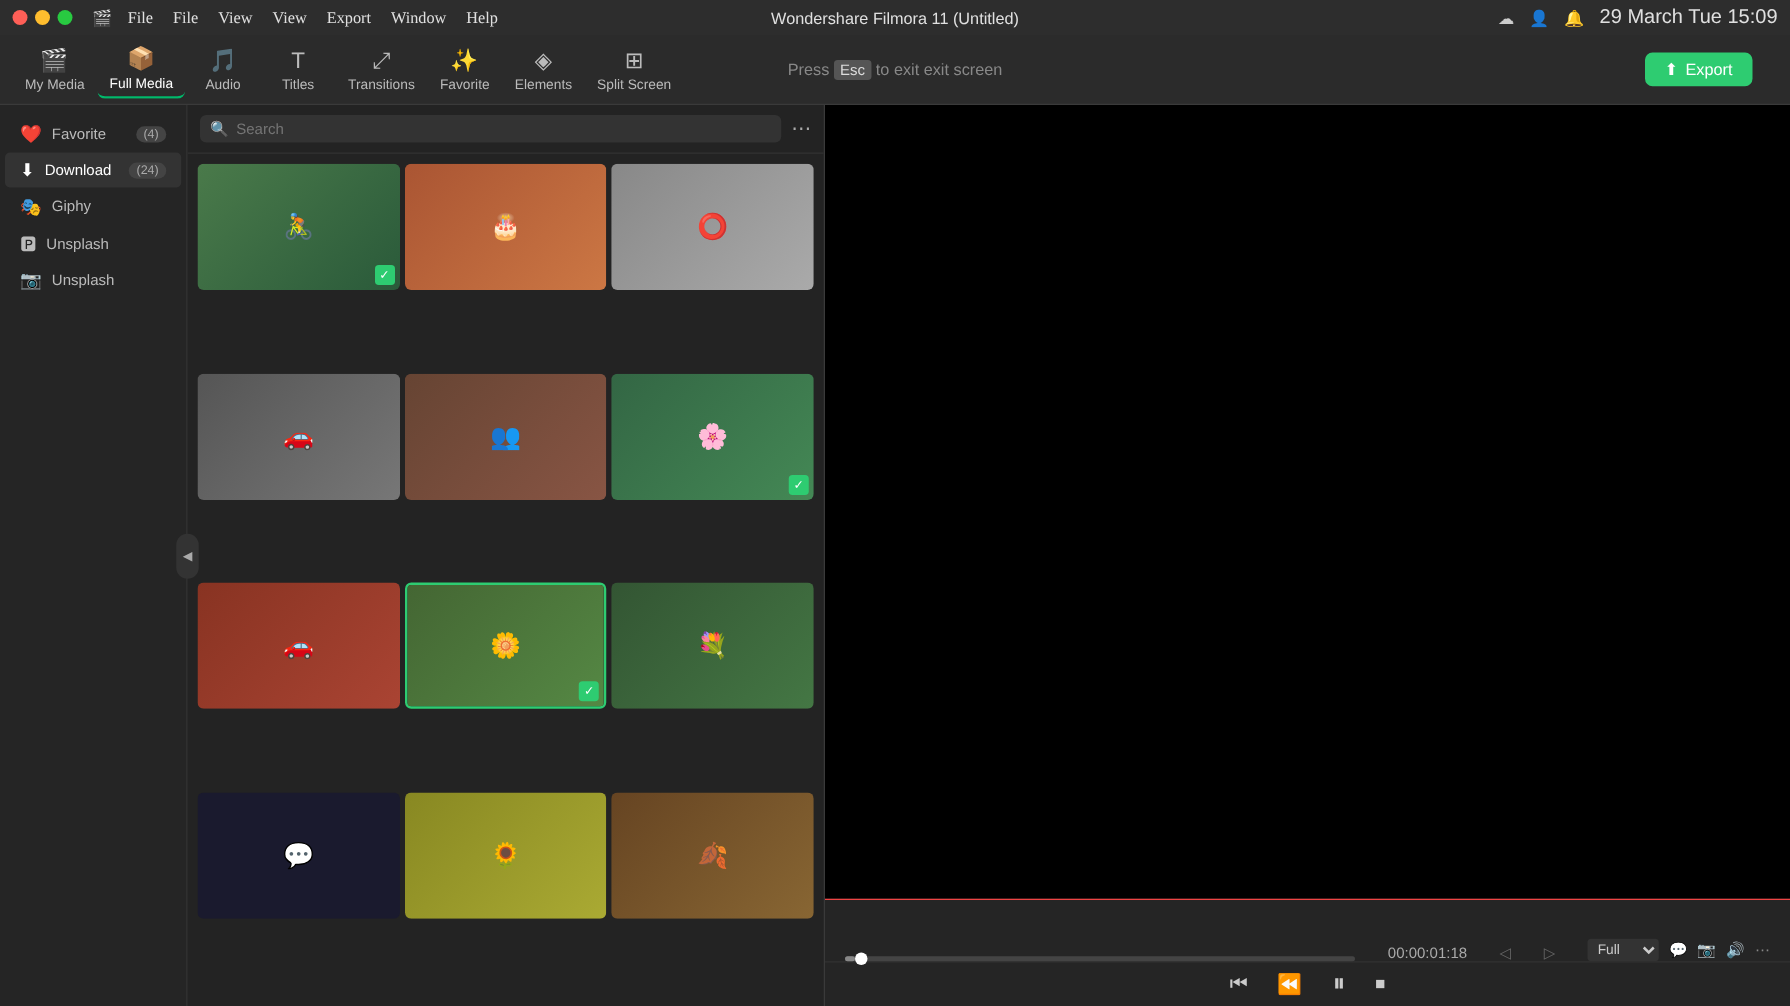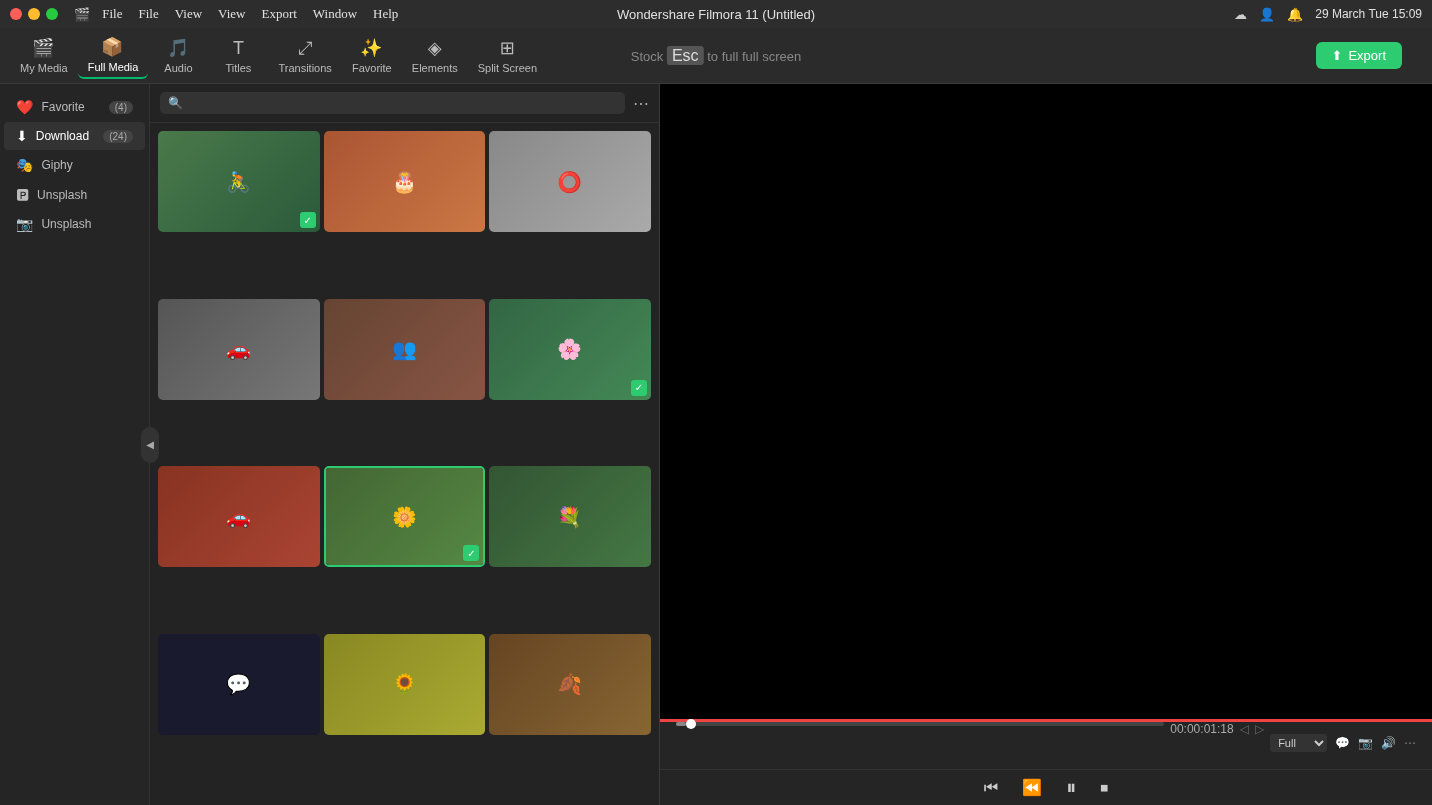--- a/index.html
+++ b/index.html
@@ -32,21 +32,21 @@
     .titlebar-menus { display: flex; gap: 16px; font-size: 13px; color: #e0e0e0; margin-left: 4px; }
     .titlebar-menus span { cursor: pointer; font-family: Liberation Serif, serif; }
     .titlebar-center {
       position: absolute;
       left: 50%;
       transform: translateX(-50%);
       font-size: 13px;
       color: #e0e0e0;
     }
     .titlebar-right { margin-left: auto; display: flex; gap: 12px; align-items: center; font-size: 13px; color: #ccc; }
-    .titlebar-time { font-size: 12px; color: #e0e0e0; }
+    .titlebar-time { font-size: 16px; color: #e0e0e0; }
 
     
     .toolbar {
       height: 56px;
       background: #2b2b2b;
       display: flex;
       align-items: center;
       padding: 0 10px;
       gap: 4px;
       border-bottom: 1px solid #3a3a3a;
@@ -85,21 +85,21 @@
       left: 50%;
       transform: translateX(-50%);
       color: #888;
       font-size: 13px;
     }
     .fullscreen-msg .esc-key {
       background: #555;
       border-radius: 3px;
       padding: 1px 5px;
       color: #ddd;
-      font-size: 16px;
+      font-size: 12px;
     }
 
     
     .main {
       display: flex;
       height: calc(805px - 28px - 56px);
     }
 
     
     .left-panel {
@@ -240,24 +240,24 @@
       background: #000;
       display: flex;
       align-items: center;
       justify-content: center;
       min-height: 0;
     }
     .preview-controls {
       height: 50px;
       background: #252525;
       display: flex;
-      align-items: flex-start;
+      align-items: flex-end;
       padding: 0 16px;
-      gap: 6px;
-      border-top: 3px solid #ef4444;
+      gap: 26px;
+      border-top: 1px solid #ef4444;
     }
     .progress-bar-container {
       flex: 1;
       height: 4px;
       background: #444;
       border-radius: 2px;
       position: relative;
     }
     .progress-bar-fill {
       height: 100%;
@@ -365,23 +365,23 @@
       <div class="toolbar-btn">
         <span class="toolbar-btn-icon">◈</span>
         <span>Elements</span>
       </div>
       <div class="toolbar-btn">
         <span class="toolbar-btn-icon">⊞</span>
         <span>Split Screen</span>
       </div>
     </div>
   <div class="fullscreen-msg">
-    <span>Stock </span>
+    <span>Press </span>
     <span class="esc-key">Esc</span>
-    <span> to full full screen</span>
+    <span> to exit exit screen</span>
   </div>
   <button class="export-btn">
     <span>⬆</span>
     <span>Export</span>
   </button>
 </div>
 
 <div class="main">
 
   <div class="left-panel">
@@ -410,20 +410,21 @@
           <div class="sidebar-item">
             <span class="sidebar-icon">📷</span>
             <span>Unsplash</span>
           </div>
         </div>
 
       <div class="media-grid-area">
         <div class="media-toolbar">
           <div class="search-box">
             <span>🔍</span>
+            <input type="text" placeholder="Search" style="">
           </div>
           <span class="grid-icon">⋯</span>
         </div>
         <div class="media-grid" id="media-grid">
             <div class="media-item">
               <div class="thumb-content thumb-bike">🚴</div>
               <div class="check">✓</div>
             </div>
             <div class="media-item">
               <div class="thumb-content thumb-cake">🎂</div>

